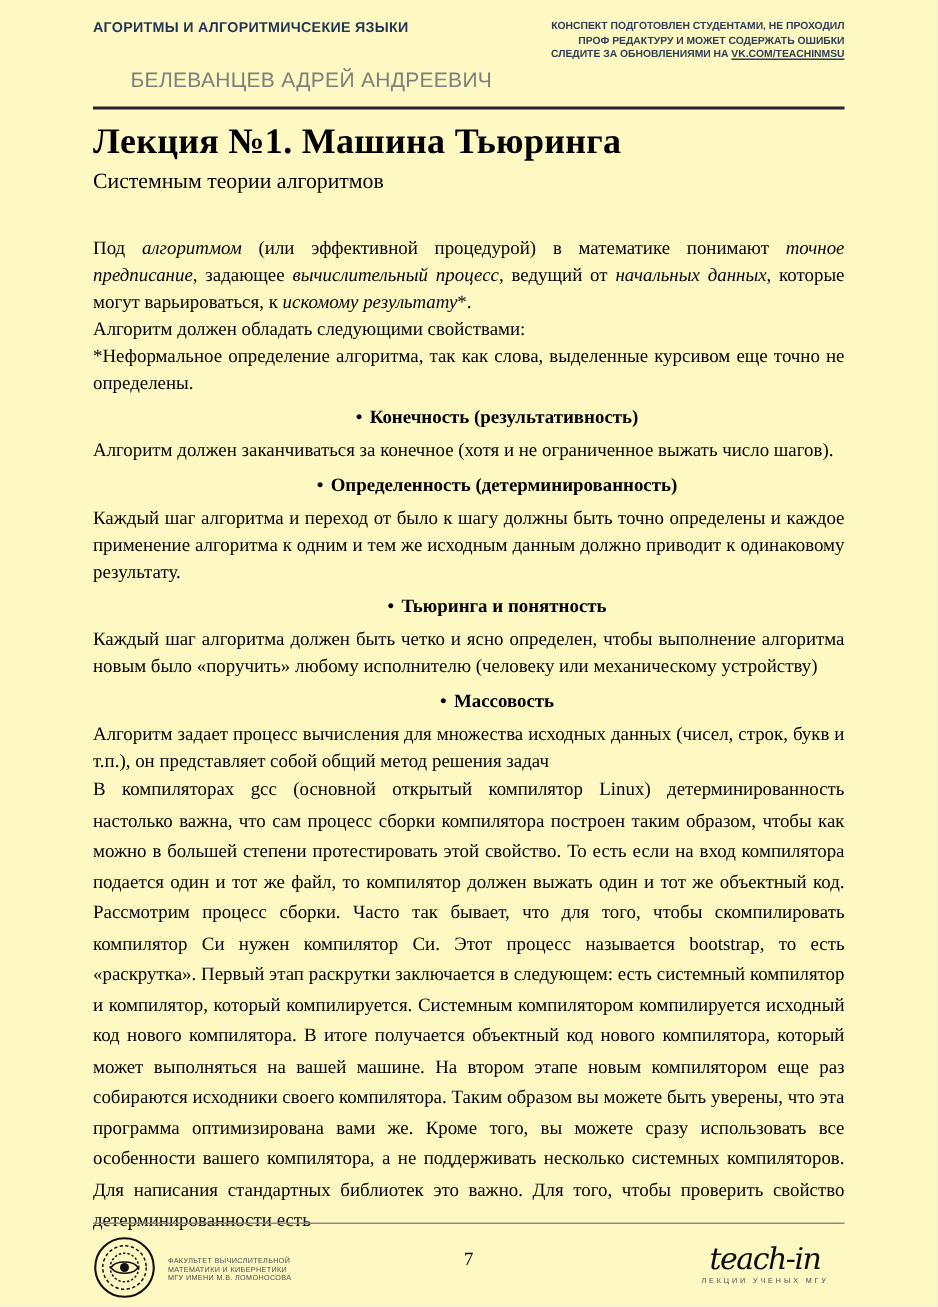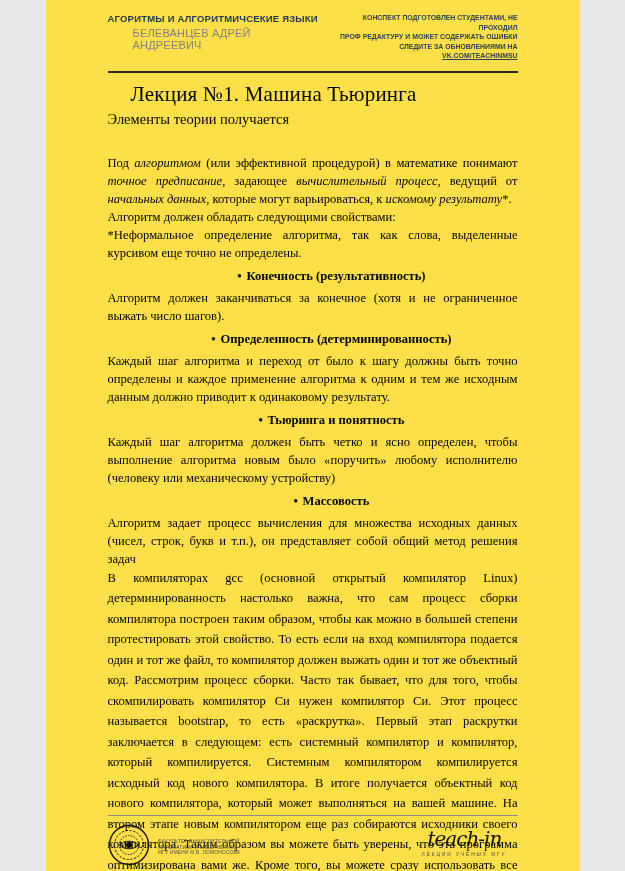--- a/index.html
+++ b/index.html
@@ -1,39 +1,39 @@
 <!DOCTYPE html>
 <html lang="ru"><head>
 <meta charset="utf-8">
 <style>
   html,body{margin:0;padding:0;background:#e8e8e8;}
   .page{
     position:relative;
-    width:534px;height:871px;
+    width:625px;height:871px;
     margin:0 auto;
-    background:#fde047;
+    background:#fef9c3;
     font-family:"Liberation Serif", serif;
     color:#000;
     overflow:hidden;
     box-sizing:border-box;
   }
   .inner{position:absolute;left:62px;right:62px;top:0;}
   
   .hdr{
     display:flex;justify-content:space-between;align-items:flex-start;
     padding-top:13px;
     font-family:"Liberation Sans", sans-serif;
   }
   .hdr-left .course{font-size:9.5px;font-weight:bold;color:#1f3555;letter-spacing:.2px;}
-  .hdr-left .lect{font-size:11px;color:#7f7f7f;margin-top:3px;letter-spacing:.2px;padding-left:25px;}
+  .hdr-left .lect{font-size:14px;color:#7f7f7f;margin-top:21px;letter-spacing:.2px;padding-left:25px;}
   .hdr-right{text-align:right;font-size:6.9px;line-height:9.6px;color:#2e4057;font-weight:bold;}
   .hdr-right a{color:#2e4057;text-decoration:underline;}
   .hdr-rule{border:none;border-top:2px solid #262626;margin:10px 0 0 0;}
   
-  .title{font-size:21px;font-weight:normal;margin-top:9px;letter-spacing:.2px;margin-left:23px;}
+  .title{font-size:24px;font-weight:bold;margin-top:9px;letter-spacing:.2px;}
   .subtitle{font-size:14.5px;margin-top:4px;}
   
   .content{margin-top:26px;font-size:12.6px;line-height:18px;text-align:justify;}
   .para{margin:0;}
   .bullet{margin:5px 0 4px 0;padding-left:33px;font-weight:bold;line-height:18px;text-align:center;}
   .bullet .dot{display:inline-block;width:14px;}
   .gcc{line-height:20.5px;}
   .pagenum{text-align:center;font-size:12.5px;margin-top:8px;}
   
   .footer-rule{position:absolute;left:62px;right:62px;top:815px;border-top:1px solid #8a8a8a;}
@@ -67,21 +67,21 @@
       </div>
       <div class="hdr-right">
         <div>КОНСПЕКТ ПОДГОТОВЛЕН СТУДЕНТАМИ, НЕ ПРОХОДИЛ</div>
         <div>ПРОФ РЕДАКТУРУ И МОЖЕТ СОДЕРЖАТЬ ОШИБКИ</div>
         <div><span>СЛЕДИТЕ ЗА ОБНОВЛЕНИЯМИ НА </span><a href="#">VK.COM/TEACHINMSU</a></div>
       </div>
     </div>
     <hr class="hdr-rule">
 
     <div class="title">Лекция №1. Машина Тьюринга</div>
-    <div class="subtitle">Элементы теории получается</div>
+    <div class="subtitle">Системным теории алгоритмов</div>
 
     <div class="content">
       <p class="para"><span>Под </span><span style="font-style: italic;">алгоритмом</span><span> (или эффективной процедурой) в математике понимают </span><span style="font-style: italic;">точное предписание</span><span>, задающее </span><span style="font-style: italic;">вычислительный процесс</span><span>, ведущий от </span><span style="font-style: italic;">начальных данных</span><span>, которые могут варьироваться, к </span><span style="font-style: italic;">искомому результату</span><span>*.</span></p>
       <p class="para">Алгоритм должен обладать следующими свойствами:</p>
       <p class="para">*Неформальное определение алгоритма, так как слова, выделенные курсивом еще точно не определены.</p>
 
       <div class="bullet"><span class="dot">•</span><span>Конечность (результативность)</span></div>
       <p class="para">Алгоритм должен заканчиваться за конечное (хотя и не ограниченное выжать число шагов).</p>
 
       <div class="bullet"><span class="dot">•</span><span>Определенность (детерминированность)</span></div>

